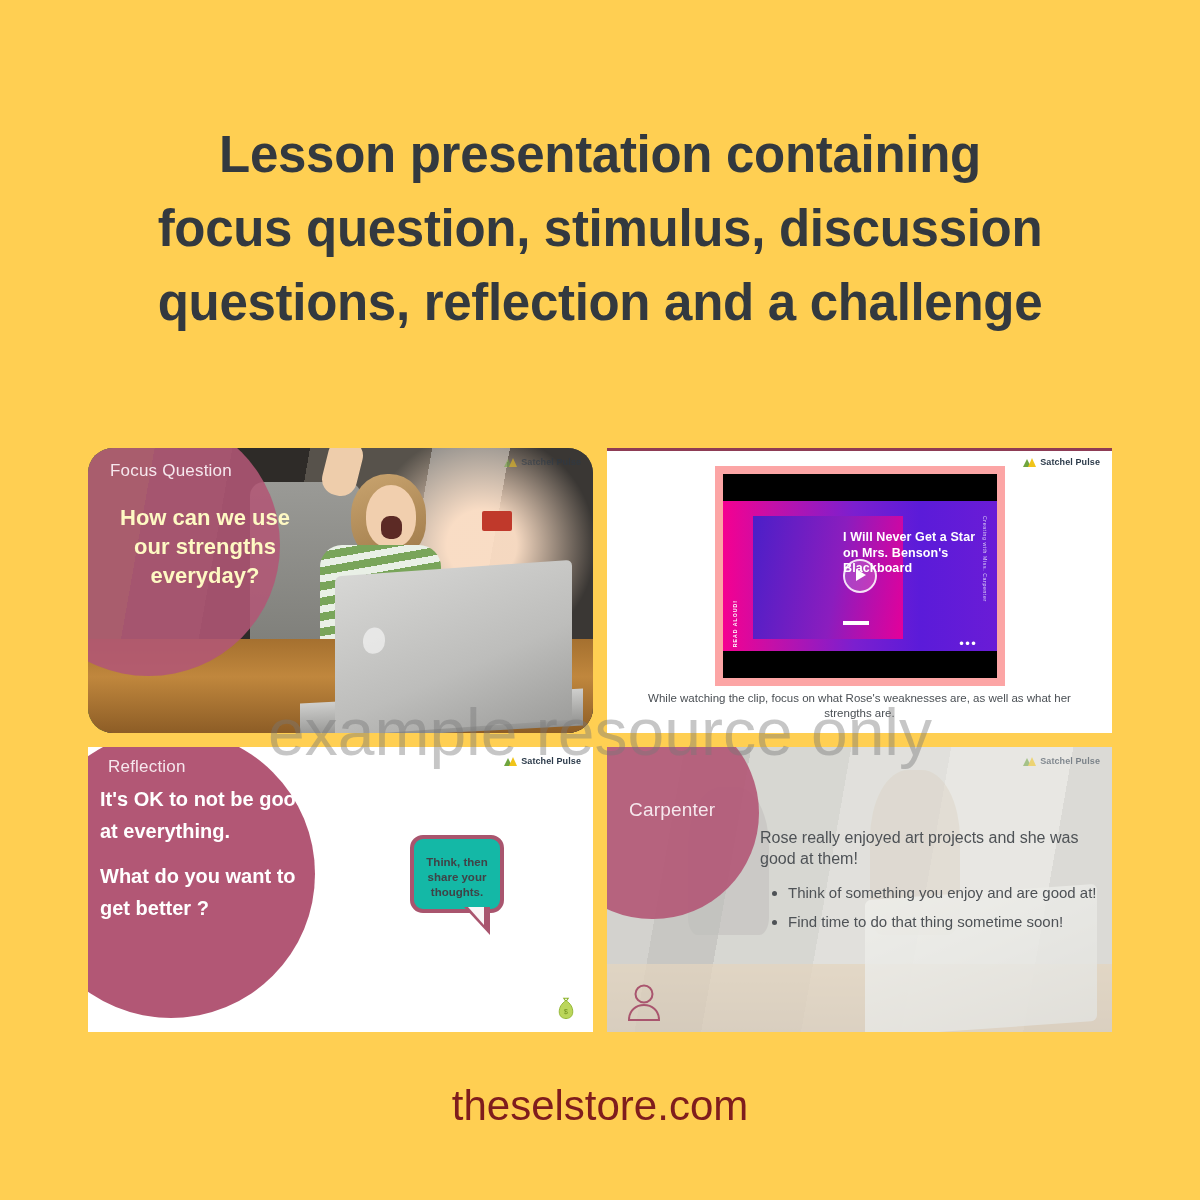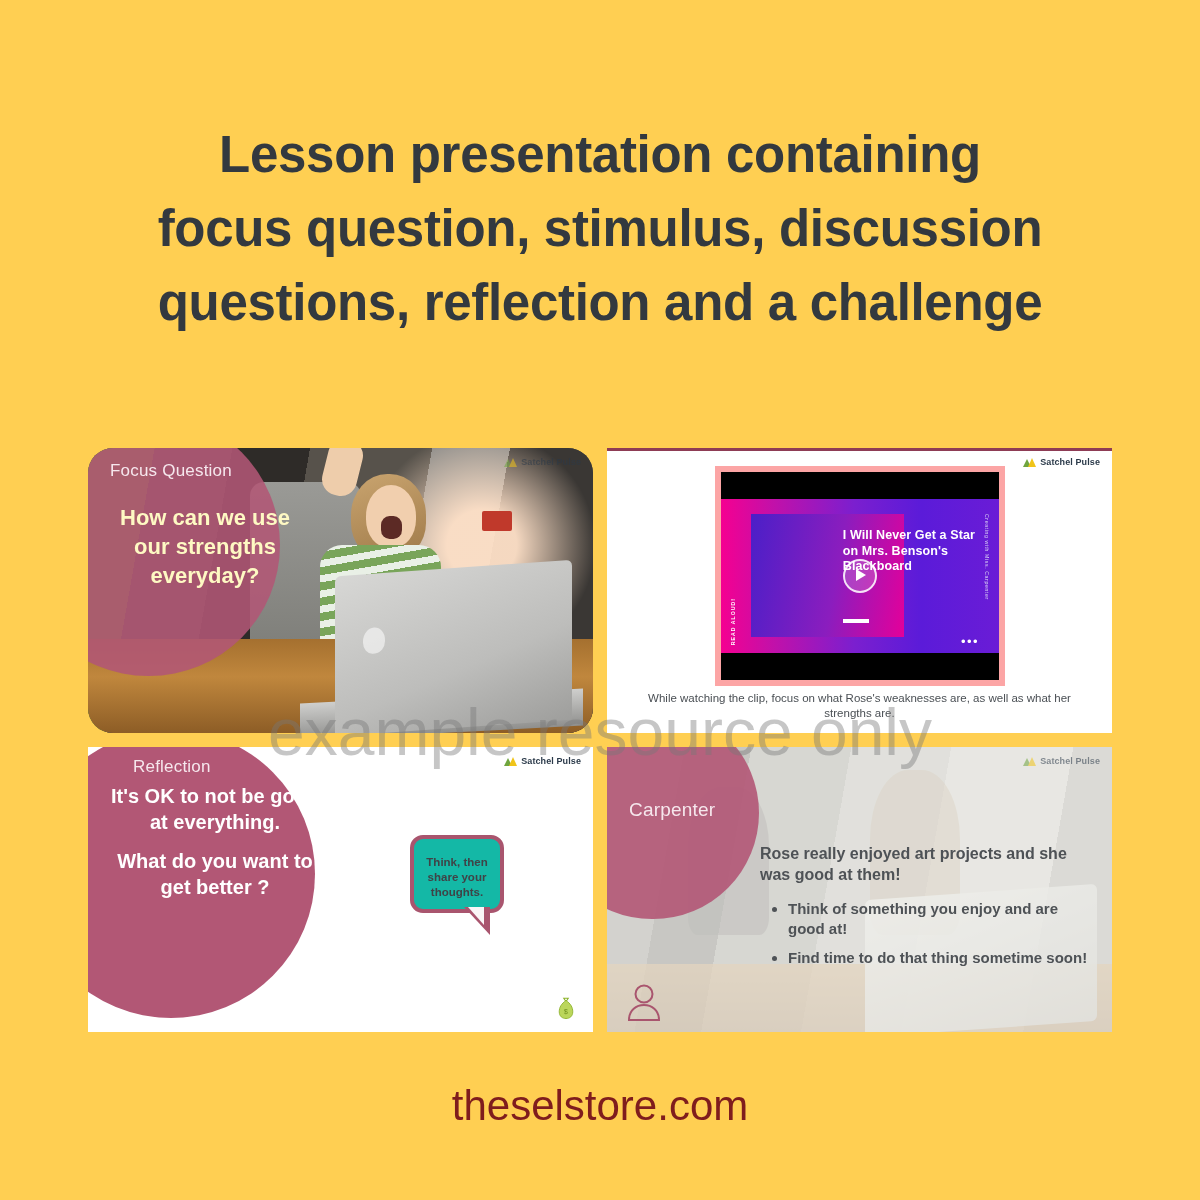--- a/index.html
+++ b/index.html
@@ -128,21 +128,21 @@
   .brand .mark i.a{left:0;border-width:0 4px 8px 4px;border-color:transparent transparent #6FA53F transparent;}
   .brand .mark i.b{left:5px;border-width:0 4.5px 9px 4.5px;border-color:transparent transparent #F0C419 transparent;}
   .brand.faded{opacity:.55;}
 
   
   .s2{background:#fff;}
   .s2 .topline{position:absolute;left:0;top:0;width:100%;height:3px;background:#8E3C55;}
   .s2 .videowrap{
     position:absolute;left:50%;top:18px;transform:translateX(-50%);
     width:290px;height:220px;background:#000;
-    border:6px solid #fca5a5;box-sizing:border-box;
+    border:8px solid #fca5a5;box-sizing:border-box;
   }
   .s2 .letterbox-t,.s2 .letterbox-b{position:absolute;left:0;width:100%;height:27px;background:#000;z-index:3;}
   .s2 .letterbox-t{top:0;} .s2 .letterbox-b{bottom:0;}
   .s2 .thumb{
     position:absolute;left:0;top:27px;width:100%;height:162px;
     background:linear-gradient(90deg,#F50091 0%, #C410A8 18%, #7B1FCF 48%, #5B1BD9 72%, #6A1CD6 100%);
     overflow:hidden;
   }
   .s2 .thumb .innerbox{
     position:absolute;left:11%;top:9%;width:55%;height:76%;
@@ -176,24 +176,24 @@
     border-color:transparent transparent transparent #fff;
   }
   .s2 .caption{
     position:absolute;left:26px;right:26px;top:243px;
     text-align:center;color:#4a4f54;font-size:11.5px;line-height:14.5px;
   }
 
   
   .s3{background:#fff;}
   .s3 .circ{left:-12%;top:-6%;width:57%;aspect-ratio:1/1;}
-  .s3 .kicker{left:20px;top:10px;margin-left:25px;}
+  .s3 .kicker{left:20px;top:10px;}
   .s3 .rtext{
     position:absolute;left:12px;top:36px;width:230px;
-    color:#fff;font-size:20px;font-weight:700;line-height:26px;text-align:center;
+    color:#fff;font-size:20px;font-weight:700;line-height:32px;text-align:left;
   }
   .s3 .rtext .blk2{margin-top:13px;}
   .s3 .bubble{
     position:absolute;left:322px;top:88px;width:94px;height:78px;
     border:4px solid #A9556E;border-radius:13px;background:#14b8a6;
     box-sizing:border-box;
   }
   .s3 .bubble span{
     position:absolute;left:0;right:0;top:16px;
     text-align:center;color:#3f4347;font-size:11.5px;font-weight:700;line-height:15px;
@@ -218,22 +218,22 @@
       linear-gradient(100deg,#7d7b76 0 14%, #565450 14% 26%, #8d8b86 26% 44%, #b0aea8 44% 62%, #cac7c0 62% 84%, #9a9792 84% 100%);
   }
   .s4 .veil{position:absolute;inset:0;background:rgba(244,244,240,.72);}
   .s4 .desk{position:absolute;left:0;bottom:0;width:100%;height:24%;background:linear-gradient(180deg,rgba(186,133,66,.75),rgba(150,100,44,.75));}
   .s4 .lap{position:absolute;right:3%;bottom:1%;width:46%;height:48%;background:linear-gradient(160deg,rgba(225,225,222,.85),rgba(178,178,175,.85));border-radius:6px;transform:skewY(-4deg);}
   .s4 .boy{position:absolute;left:16%;top:14%;width:16%;height:52%;background:rgba(60,55,52,.55);border-radius:40% 40% 12% 12%;}
   .s4 .girl{position:absolute;left:52%;top:8%;width:18%;height:58%;background:rgba(150,120,80,.45);border-radius:42% 42% 14% 14%;}
   .s4 .circ{left:-12%;top:-14%;width:42%;aspect-ratio:1/1;opacity:.9;}
   .s4 .kicker{left:22px;top:52px;font-size:19px;}
   .s4 .body{
-    position:absolute;left:153px;top:96px;right:14px;
-    color:#4e5256;font-weight:700;
+    position:absolute;left:153px;top:80px;right:14px;
+    color:#4e5256;font-weight:400;
   }
   .s4 .lead{font-size:16px;line-height:21px;}
   .s4 ul{margin:14px 0 0 0;padding-left:28px;}
   .s4 li{font-size:15px;line-height:20px;margin-bottom:9px;}
   .s4 .persona{position:absolute;left:20px;bottom:10px;width:34px;height:40px;}
 
   
   .watermark{
     position:absolute;left:0;top:694px;width:1200px;
     text-align:center;

